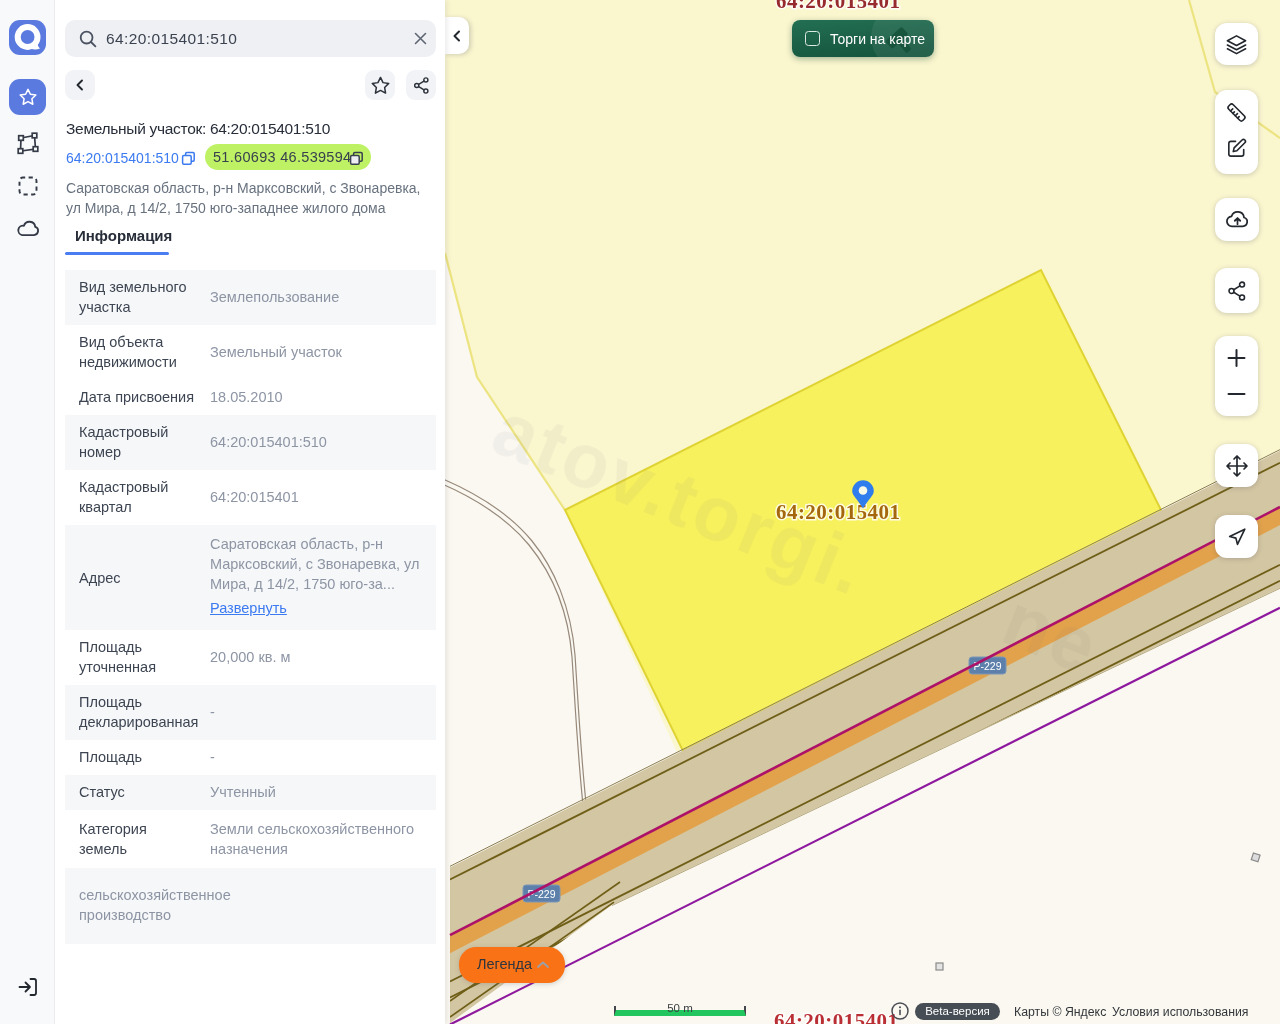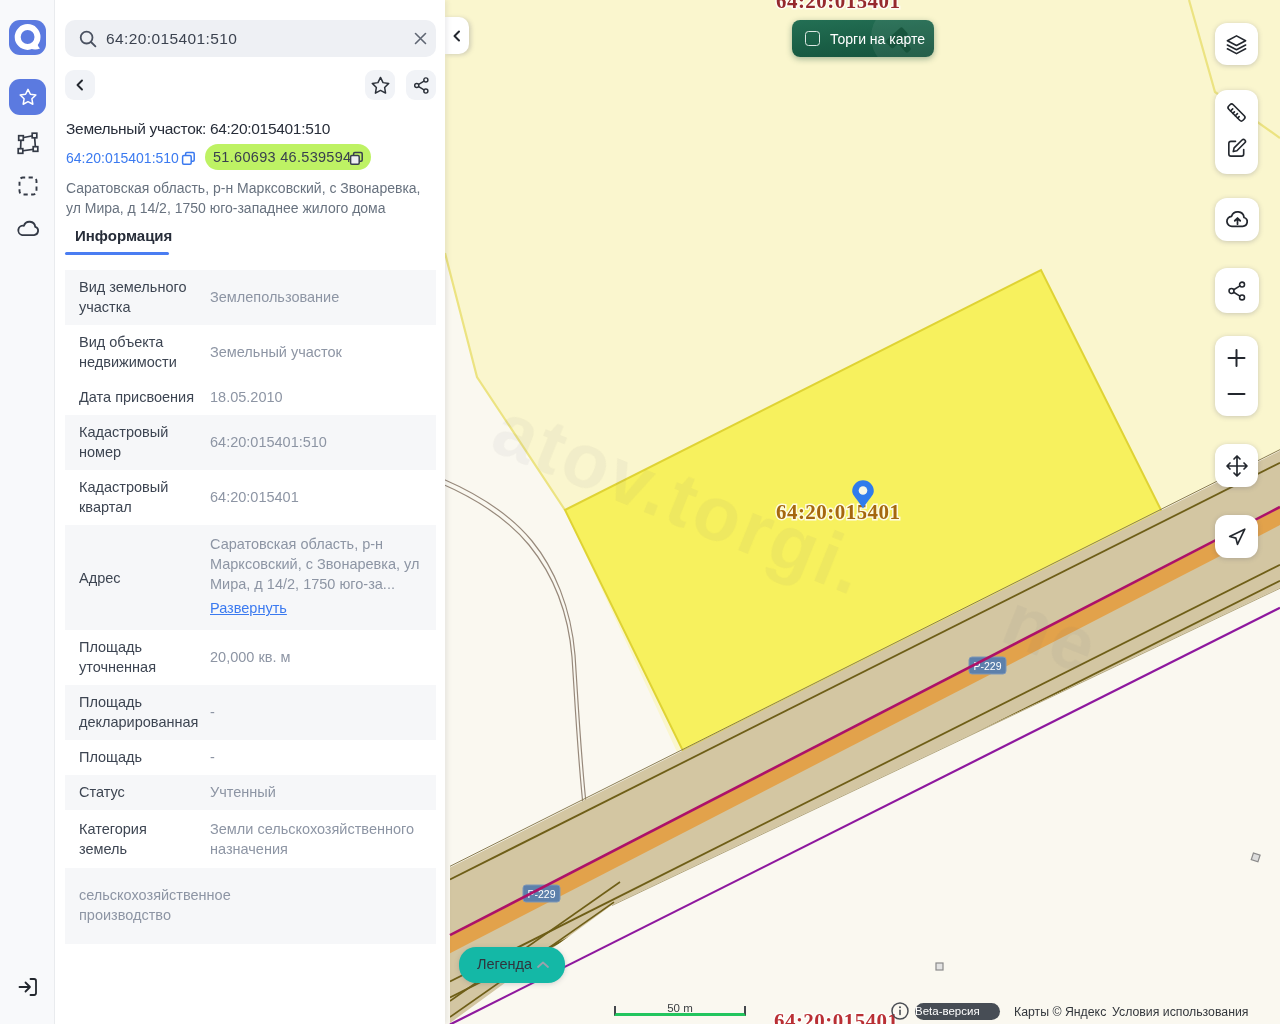--- a/index.html
+++ b/index.html
@@ -30,25 +30,25 @@
 .row.g{background:#f6f7f9}
 .row .l{width:131px;font-size:14.5px;line-height:20px;color:#3d4552;flex:none}
 .row .v{margin-left:0;width:211px;font-size:14.5px;line-height:20px;color:#8d95a4}
 .link{color:#3b7af0;text-decoration:underline}
 
 .mbtn{position:absolute;background:#fff;border-radius:12px;box-shadow:0 1px 5px rgba(90,90,110,0.30);display:flex;align-items:center;justify-content:center;z-index:20}
 #greenbtn{left:792px;top:20px;width:142px;height:37px;border-radius:8px;background:linear-gradient(175deg,#236f54 0%,#1a5f46 55%,#15533d 100%);box-shadow:0 2px 6px rgba(30,80,60,0.4);overflow:hidden;z-index:20}
 #greenbtn .circ{position:absolute;left:79px;top:-16px;width:66px;height:66px;border-radius:50%;background:rgba(255,255,255,0.07)}
 #greenbtn .cb{position:absolute;left:13px;top:11px;width:15px;height:15px;border:1.5px solid #dfe9e4;border-radius:3.5px}
 #greenbtn .t{position:absolute;left:38px;top:11px;font-size:14px;color:#fff}
-#legend{left:459px;top:947px;width:106px;height:36px;background:#14b8a6;border-radius:17px;box-shadow:0 1px 5px rgba(90,90,110,0.25);z-index:20}
+#legend{left:459px;top:947px;width:106px;height:36px;background:#f97316;border-radius:17px;box-shadow:0 1px 5px rgba(90,90,110,0.25);z-index:20}
 #legend .t{position:absolute;left:18px;top:9px;font-size:14.5px;color:#30353e}
-#scale{left:614px;top:1006px;width:132px;height:10px;border-left:2px solid #43474c;border-right:2px solid #43474c;border-bottom:3px solid #22c55e;z-index:20}
+#scale{left:614px;top:1006px;width:132px;height:10px;border-left:2px solid #43474c;border-right:2px solid #43474c;border-bottom:6px solid #22c55e;z-index:20}
 #scale .t{position:absolute;left:0;right:0;top:-4px;text-align:center;font-size:11.5px;color:#3d4043}
-#beta{left:915px;top:1003px;width:85px;height:17px;background:#474d55;border-radius:9px;color:#fff;font-size:11.5px;text-align:left;line-height:17px;z-index:20}
+#beta{left:915px;top:1003px;width:85px;height:17px;background:#474d55;border-radius:9px;color:#fff;font-size:11.5px;text-align:center;line-height:17px;z-index:20}
 #attr1{left:1014px;top:1005px;font-size:12.3px;color:#33373c;z-index:20}
 #attr2{left:1112px;top:1005px;font-size:12.3px;color:#33373c;z-index:20}
 #collapse{left:445px;top:17px;width:24px;height:37px;background:#fff;border-radius:0 10px 10px 0;box-shadow:2px 1px 4px rgba(90,90,110,0.25);display:flex;align-items:center;justify-content:center;z-index:24}
 </style>
 </head>
 <body>
 <div id="app">
 <svg class="a" style="left:0;top:0" width="1280" height="1024" viewBox="0 0 1280 1024">
   <rect x="445" y="0" width="835" height="1024" fill="#FAF8F0"></rect>
 

